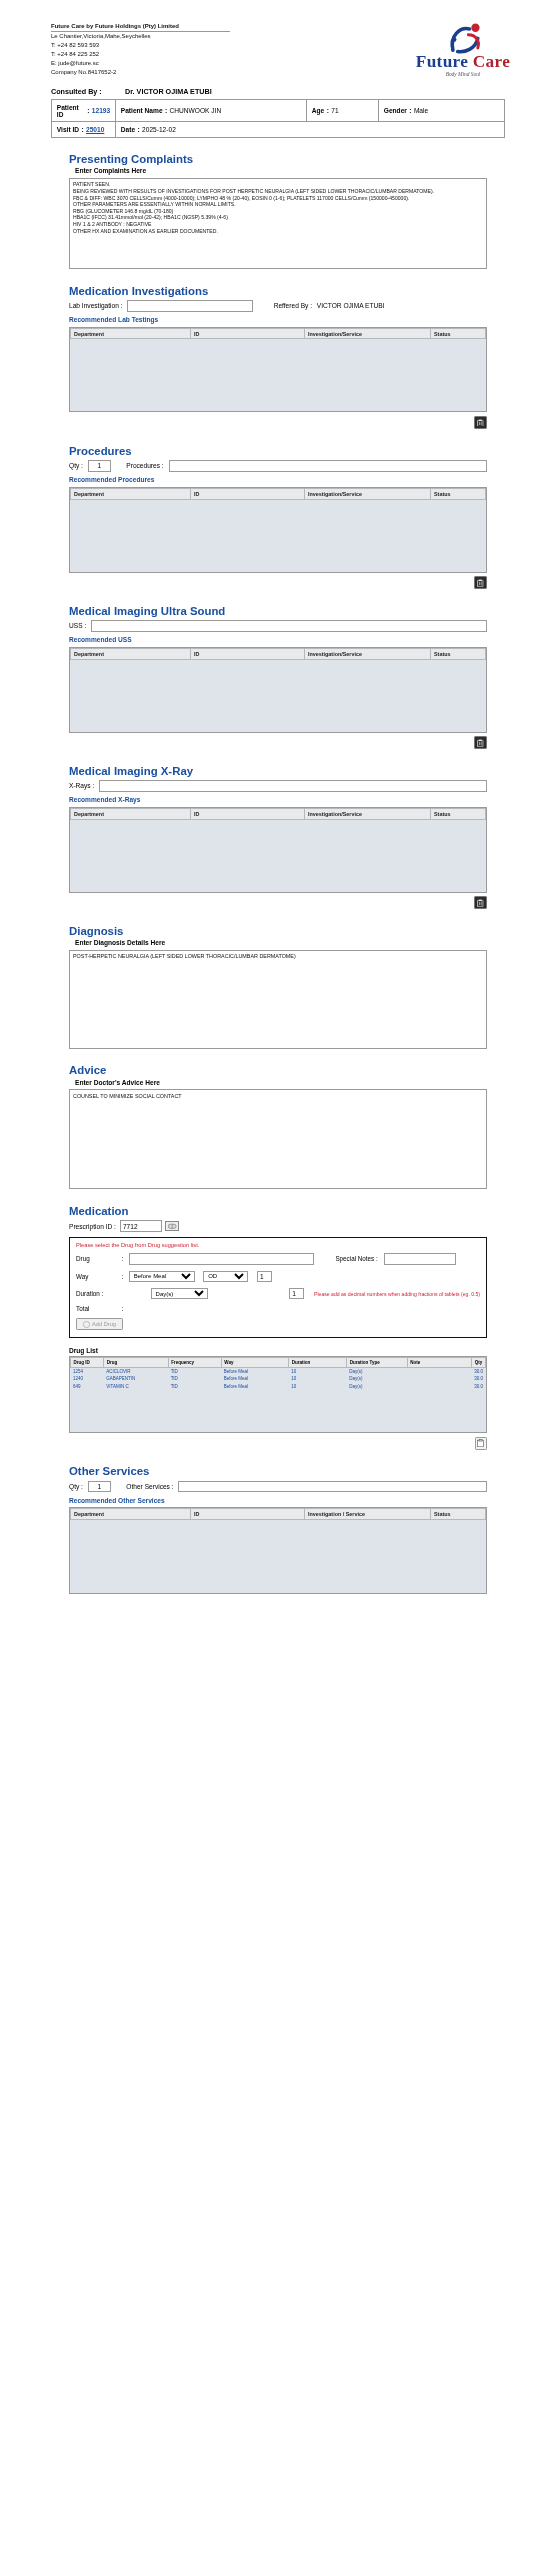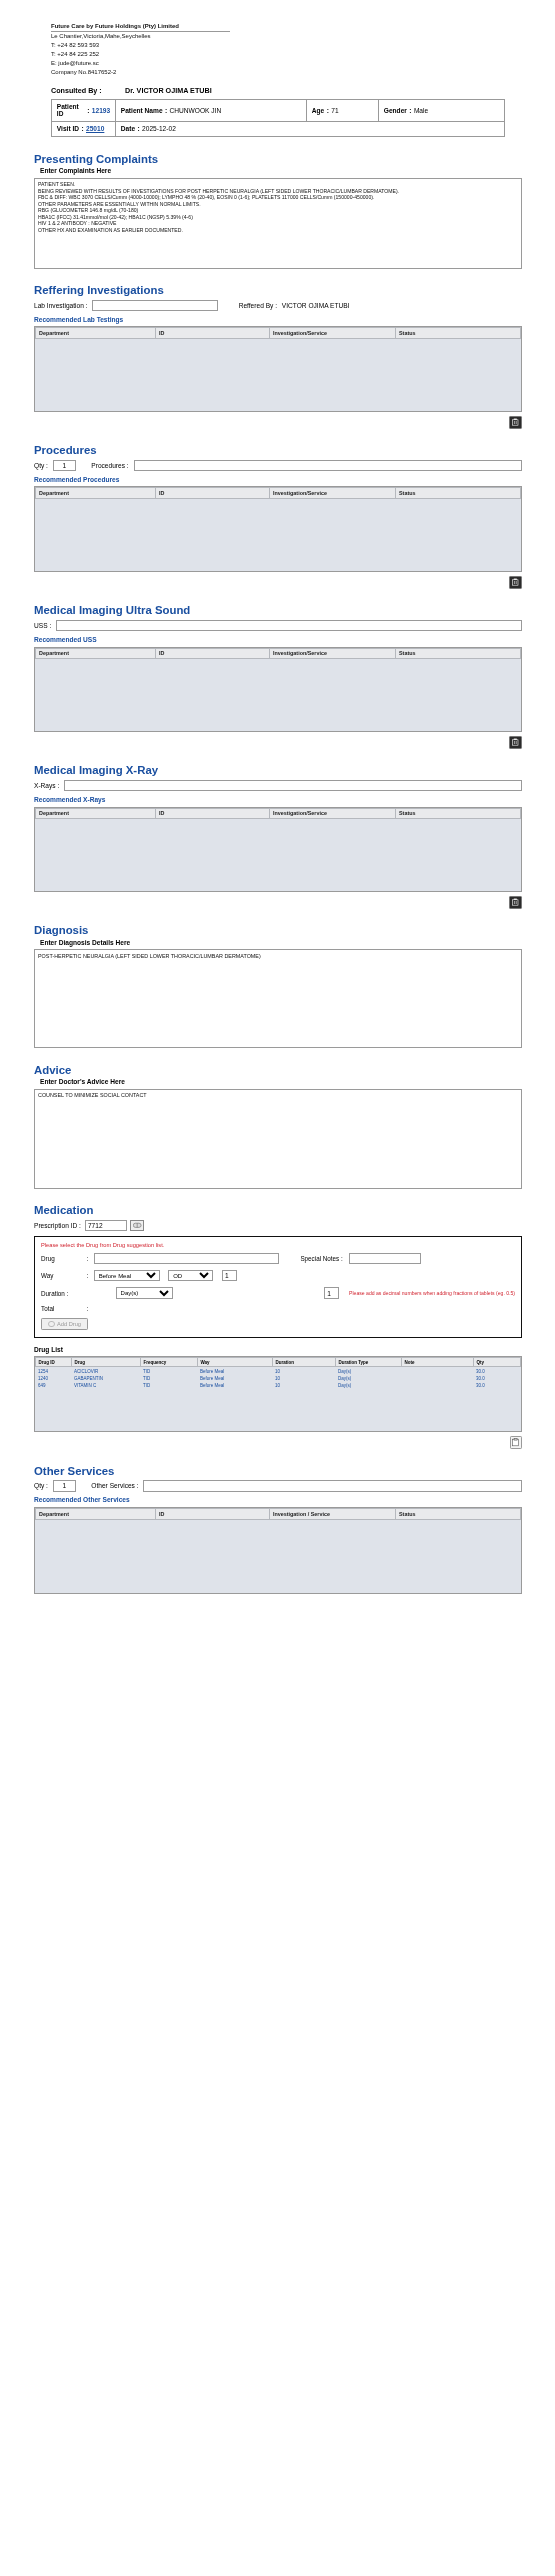--- a/index.html
+++ b/index.html
@@ -47,21 +47,21 @@
   }
   .pb-row { display: flex; align-items: stretch; }
   .pb-row + .pb-row { border-top: 0.6px solid #999; }
   .pb-cell { padding: 3.6px 4.8px; display:flex; align-items:center; gap:2.4px; }
   .pb-cell.b { font-weight: bold; }
   .pb-sep { border-left: 0.6px solid #999; }
   .pb-id { color:#1a4fa0; }
   .link-blue { color:#1a4fa0; }
 
   
-  .section { margin: 0 34px; padding-top: 15.5px; }
+  .section { margin: 0 69px; padding-top: 15.5px; }
   h2.sec-title {
     font-size: 11.4px;
     color: #1a4fa0;
     margin: 0 0 2.4px 0;
     font-weight: bold;
     font-family: "Liberation Sans", sans-serif;
   }
   .sec-sub { font-size: 6.6px; font-weight: bold; margin: 1.2px 0 3.6px 6px; }
   .sec-sub.plain { font-weight: normal; }
   .rec-link { color:#1a4fa0; font-size: 6.6px; font-weight: bold; margin: 4.8px 0 3.6px 0; }
@@ -172,20 +172,36 @@
 
   <div class="header">
     <div class="clinic-info">
       <div class="cname"><span class="uline">Future Care by Future Holdings (Pty) Limited</span></div>
       <div>Le Chantier,Victoria,Mahe,Seychelles</div>
       <div>T: +24  82 593 593</div>
       <div>T: +24  84 225 252</div>
       <div>E: jude@future.sc</div>
       <div>Company No.8417652-2</div>
     </div>
+    <div class="logo-wrap">
+      <div class="logo-mark">
+        <svg class="logo-svg" width="90" height="32" viewBox="0 0 150 54">
+          <circle cx="96" cy="8" r="7" fill="#c8202e"></circle>
+          <path d="M58 46 C 52 22, 70 6, 86 10" stroke="#1b3f8f" stroke-width="6" fill="none" stroke-linecap="round"></path>
+          <path d="M66 48 C 78 50, 96 44, 100 26" stroke="#1b3f8f" stroke-width="6" fill="none" stroke-linecap="round"></path>
+          <path d="M84 20 C 96 20, 104 30, 100 42" stroke="#c8202e" stroke-width="5" fill="none" stroke-linecap="round"></path>
+          <circle cx="60" cy="28" r="4" fill="#1b3f8f"></circle>
+        </svg>
+      </div>
+      <div class="logo-text">
+        <span>Future</span>
+        <span class="care">Care</span>
+      </div>
+      <div class="logo-sub">Body Mind Soul</div>
+    </div>
   </div>
 
   <div class="consulted">
     <span class="lbl">Consulted By  :</span>
     <span>Dr.</span>
     <span class="val">VICTOR OJIMA ETUBI</span>
   </div>
 
   <div class="patient-bar">
     <div class="pb-row">
@@ -231,21 +247,21 @@
 BEING REVIEWED WITH RESULTS OF INVESTIGATIONS FOR POST HERPETIC NEURALGIA (LEFT SIDED LOWER THORACIC/LUMBAR DERMATOME).
 FBC &amp; DIFF: WBC 3070 CELLS/Cumm (4000-10000); LYMPHO 48 % (20-40), EOSIN 0 (1-6); PLATELETS 117000 CELLS/Cumm (150000-450000).
 OTHER PARAMETERS ARE ESSENTIALLY WITHIN NORMAL LIMITS.
 RBG (GLUCOMETER 146.8 mg/dL (70-180)
 HBA1C (IFCC) 31.41mmol/mol (20-42); HBA1C (NGSP) 5.39% (4-6)
 HIV 1 &amp; 2 ANTIBODY : NEGATIVE
 OTHER HX AND EXAMINATION AS EARLIER DOCUMENTED.</div>
   </div>
 
   <div class="section">
-    <h2 class="sec-title">Reffering  Investigations</h2>
+    <h2 class="sec-title">Medication  Investigations</h2>
     <div class="inline-row">
       <span class="lbl">Lab Investigation :</span>
       <input class="txt" style="width: 126px;" value="">
       <span class="lbl" style="margin-left:15.5px;">Reffered By :</span>
       <span>VICTOR OJIMA ETUBI</span>
     </div>
     <div class="rec-link">Recommended Lab Testings</div>
     <div class="tbl-wrap">
       <table class="grid">
         <thead>

